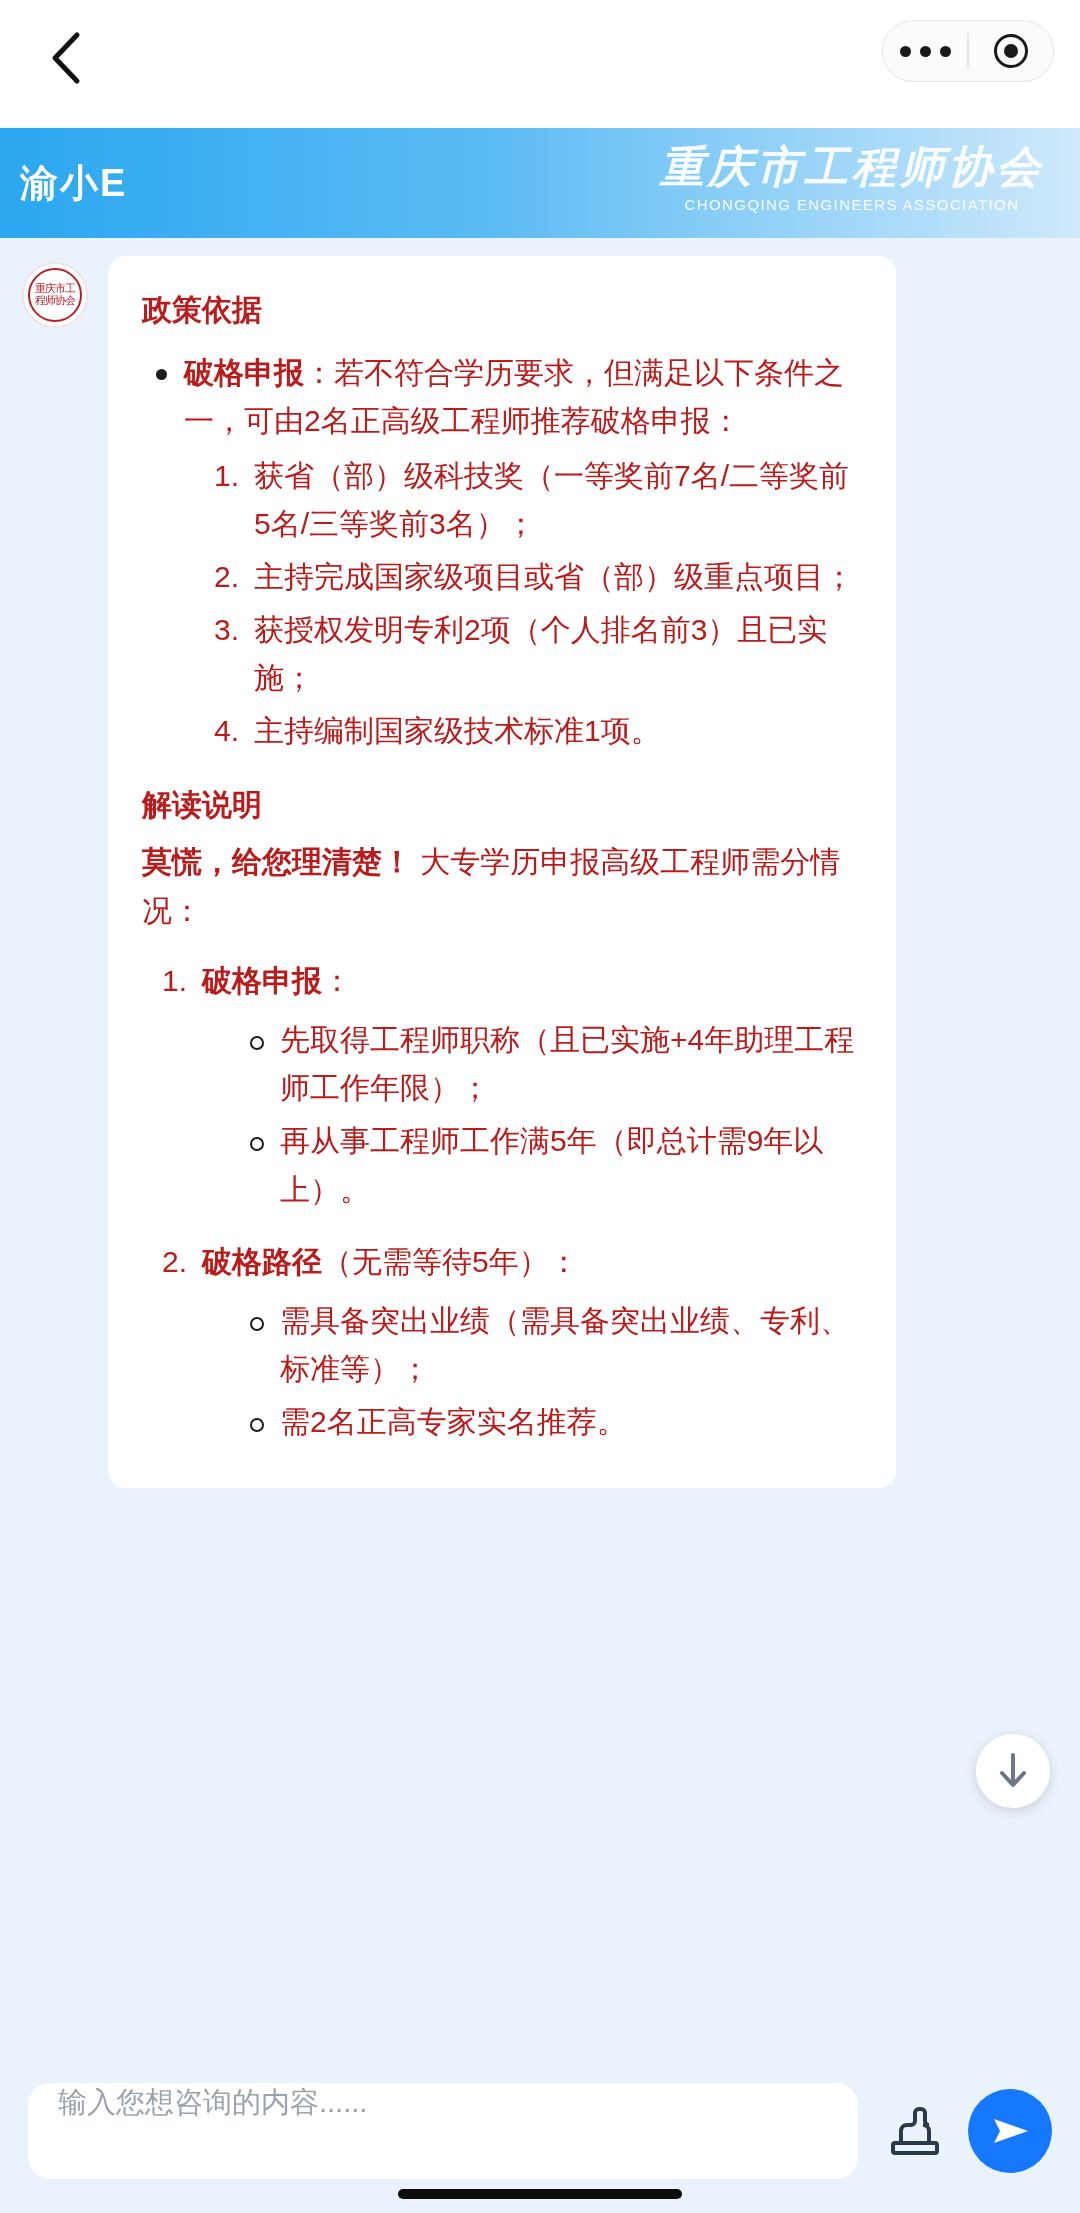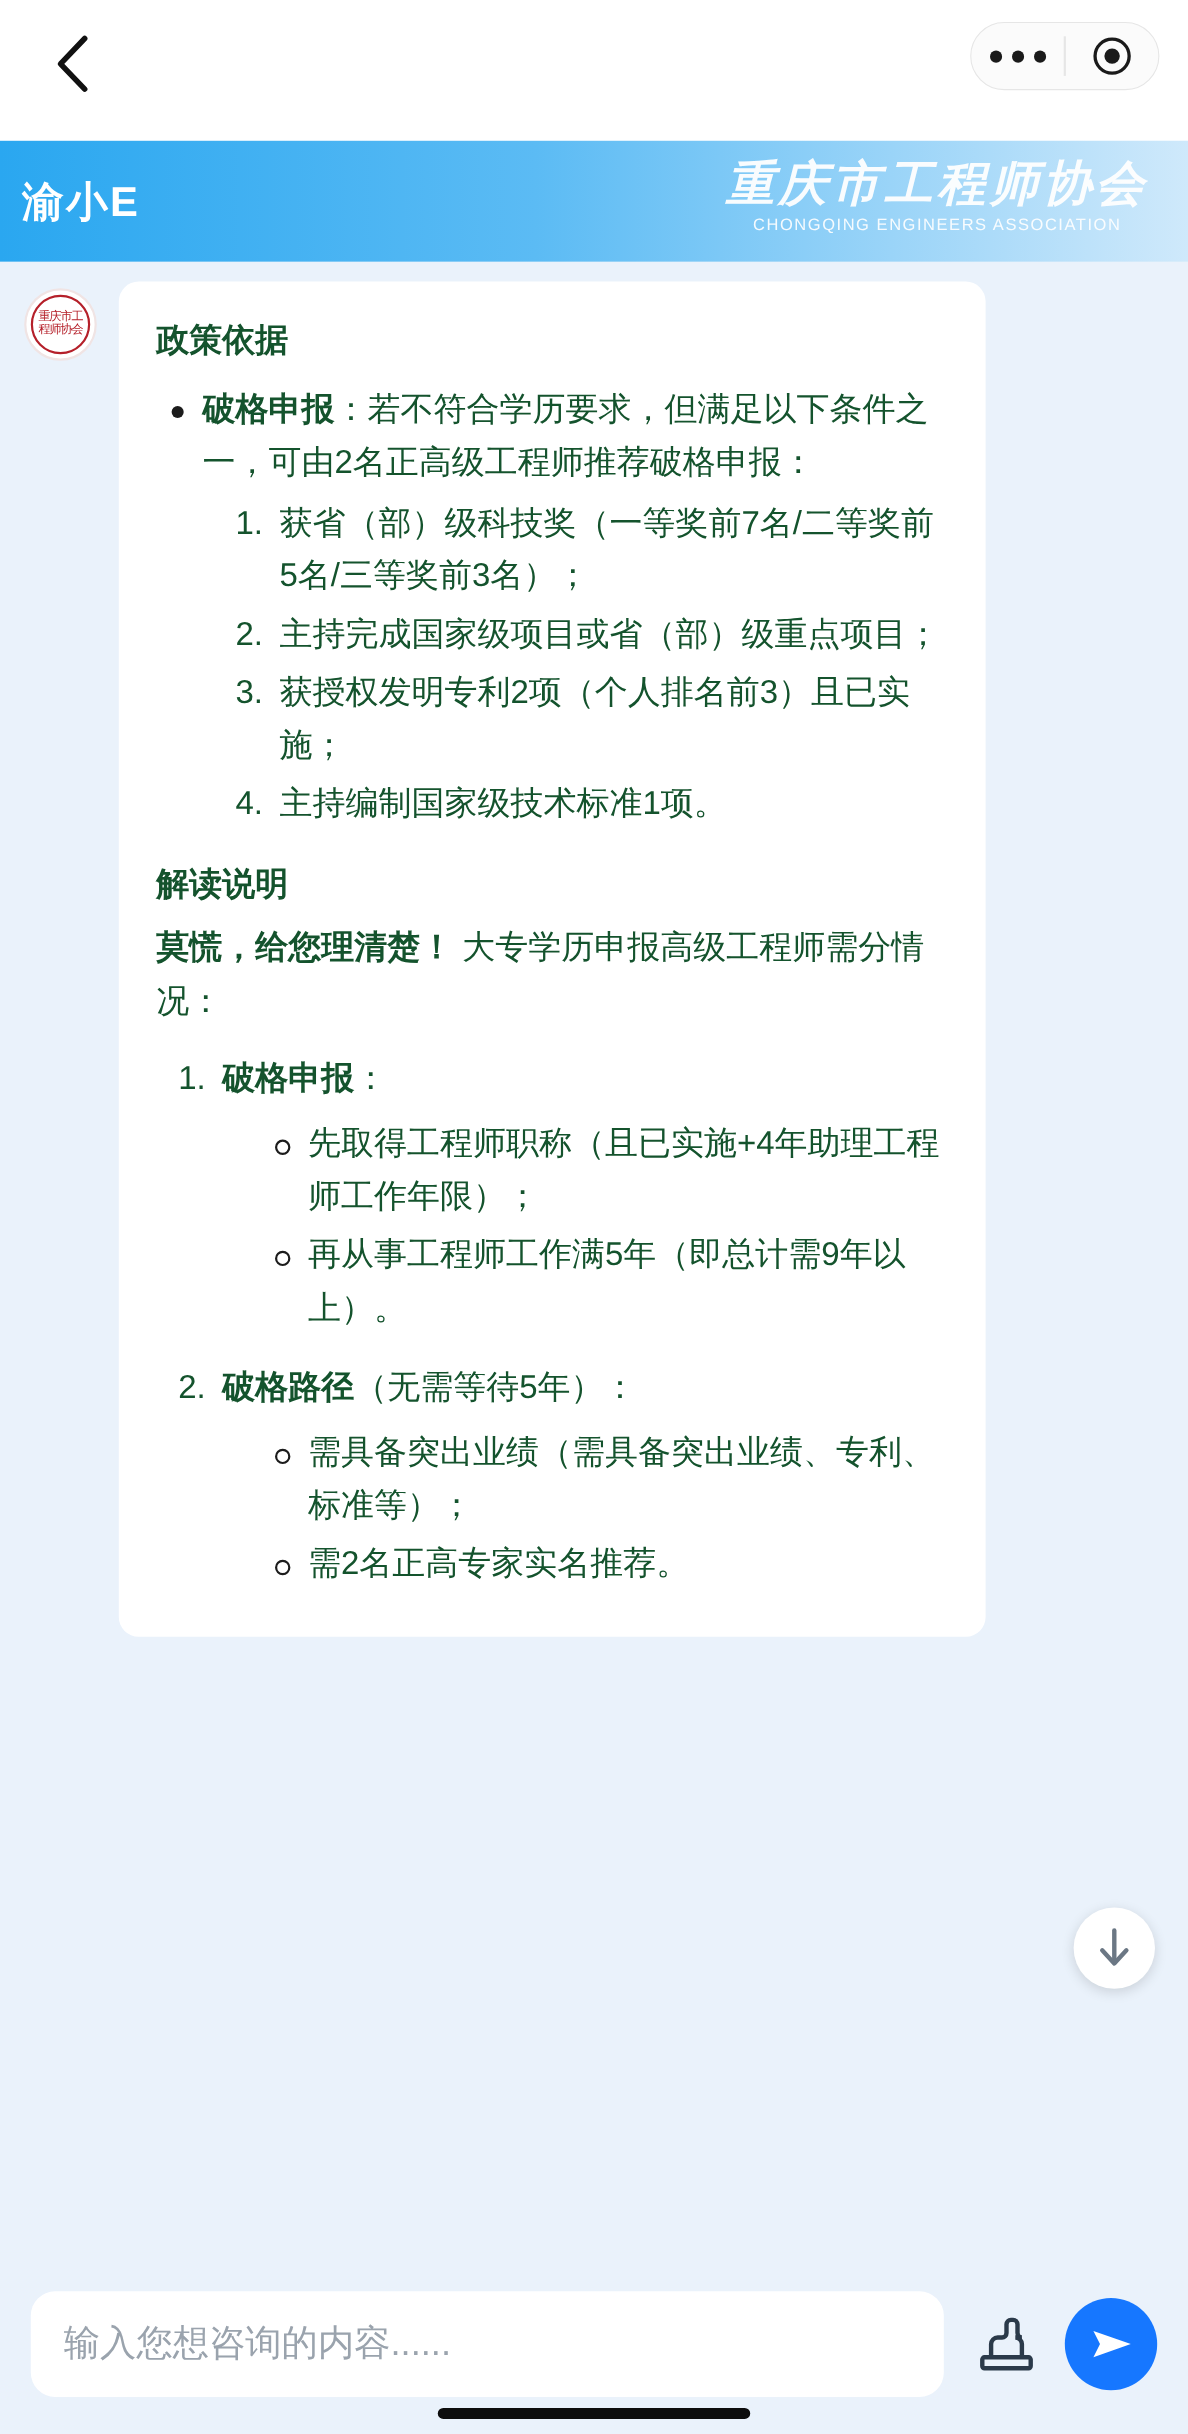--- a/index.html
+++ b/index.html
@@ -158,21 +158,21 @@
     font-family: "Liberation Serif", serif;
     padding: 3px;
     letter-spacing: -1px;
   }
   .bubble {
     margin-left: 20px;
     background: #ffffff;
     border-radius: 18px;
     padding: 30px 34px 36px 34px;
     width: 788px;
-    color: #14532d;
+    color: #b91c1c;
     font-size: 30px;
     line-height: 1.62;
   }
   .bubble h3 {
     font-size: 30px;
     font-weight: bold;
     margin-bottom: 8px;
   }
   .bubble p { margin: 6px 0; }
   .bubble .gap { margin-top: 26px; }
@@ -269,24 +269,24 @@
     display: flex;
     align-items: center;
     padding: 0 28px;
   }
   .input-field {
     flex: 1;
     height: 96px;
     background: #ffffff;
     border-radius: 22px;
     display: flex;
-    align-items: center;
+    align-items: flex-start;
     padding: 0 30px;
     color: #9aa3ad;
-    font-size: 33px;
+    font-size: 29px;
     margin-right: 26px;
   }
   .stamp-btn {
     width: 62px;
     height: 62px;
     margin-right: 22px;
     display: flex;
     align-items: center;
     justify-content: center;
   }

